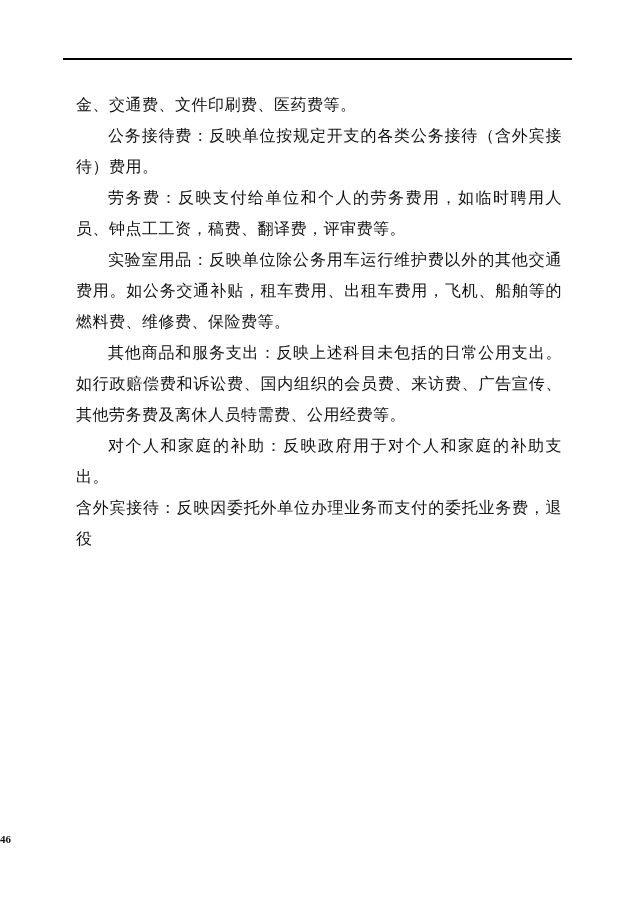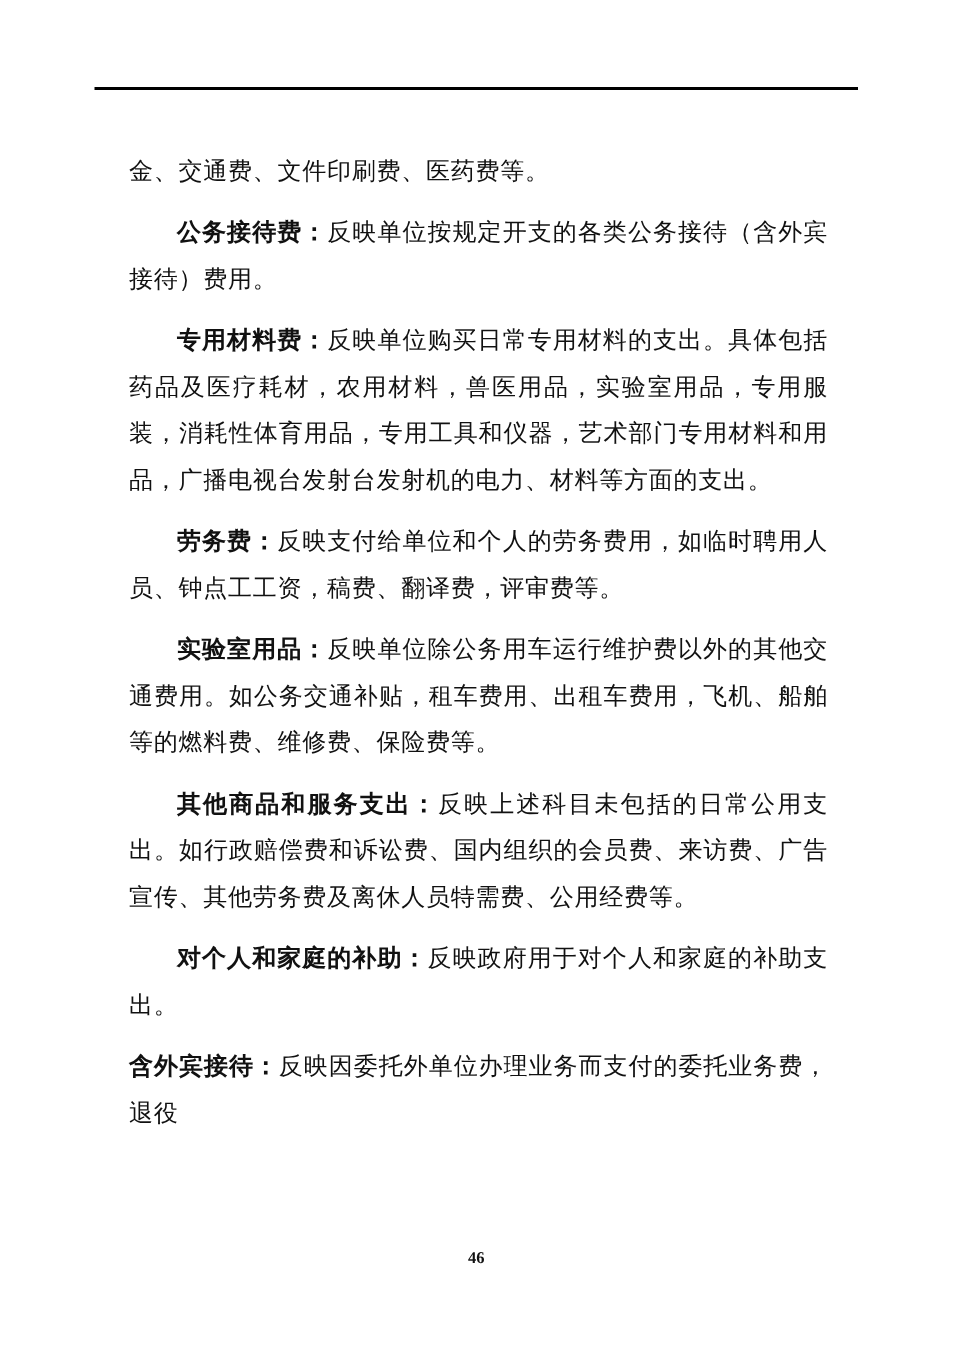--- a/index.html
+++ b/index.html
@@ -28,49 +28,47 @@
     position: absolute;
     top: 89px;
     left: 76px;
     width: 486px;
     font-size: 16px;
     line-height: 31px;
     text-align: justify;
     letter-spacing: 0.5px;
   }
   .para {
-    margin: 10px;
+    margin: 0;
     padding: 0;
   }
   .para.indent {
     text-indent: 2em;
   }
   .label {
-    font-weight: bold;
+    font-weight: normal;
   }
   .page-number {
     position: absolute;
     bottom: 53px;
     left: 0;
     width: 100%;
-    text-align: center;
     font-size: 11px;
     font-weight: bold;
     color: #111111;
   }
 </style>
 </head>
 <body>
 
 <div class="page">
   <div class="top-rule"></div>
   <div class="content" id="paragraphs">
       <div class="para"><span>金、交通费、文件印刷费、医药费等。</span></div>
       <div class="para indent"><span class="label">公务接待费：</span><span>反映单位按规定开支的各类公务接待（含外宾接待）费用。</span></div>
-      <div class="para indent"><span class="label">专用材料费：</span><span>反映单位购买日常专用材料的支出。具体包括药品及医疗耗材，农用材料，兽医用品，实验室用品，专用服装，消耗性体育用品，专用工具和仪器，艺术部门专用材料和用品，广播电视台发射台发射机的电力、材料等方面的支出。</span></div>
       <div class="para indent"><span class="label">劳务费：</span><span>反映支付给单位和个人的劳务费用，如临时聘用人员、钟点工工资，稿费、翻译费，评审费等。</span></div>
       <div class="para indent"><span class="label">实验室用品：</span><span>反映单位除公务用车运行维护费以外的其他交通费用。如公务交通补贴，租车费用、出租车费用，飞机、船舶等的燃料费、维修费、保险费等。</span></div>
       <div class="para indent"><span class="label">其他商品和服务支出：</span><span>反映上述科目未包括的日常公用支出。如行政赔偿费和诉讼费、国内组织的会员费、来访费、广告宣传、其他劳务费及离休人员特需费、公用经费等。</span></div>
       <div class="para indent"><span class="label">对个人和家庭的补助：</span><span>反映政府用于对个人和家庭的补助支出。</span></div>
       <div class="para"><span class="label">含外宾接待：</span><span>反映因委托外单位办理业务而支付的委托业务费，退役</span></div>
     </div>
   <div class="page-number">46</div>
 </div>
 
 </body></html>

